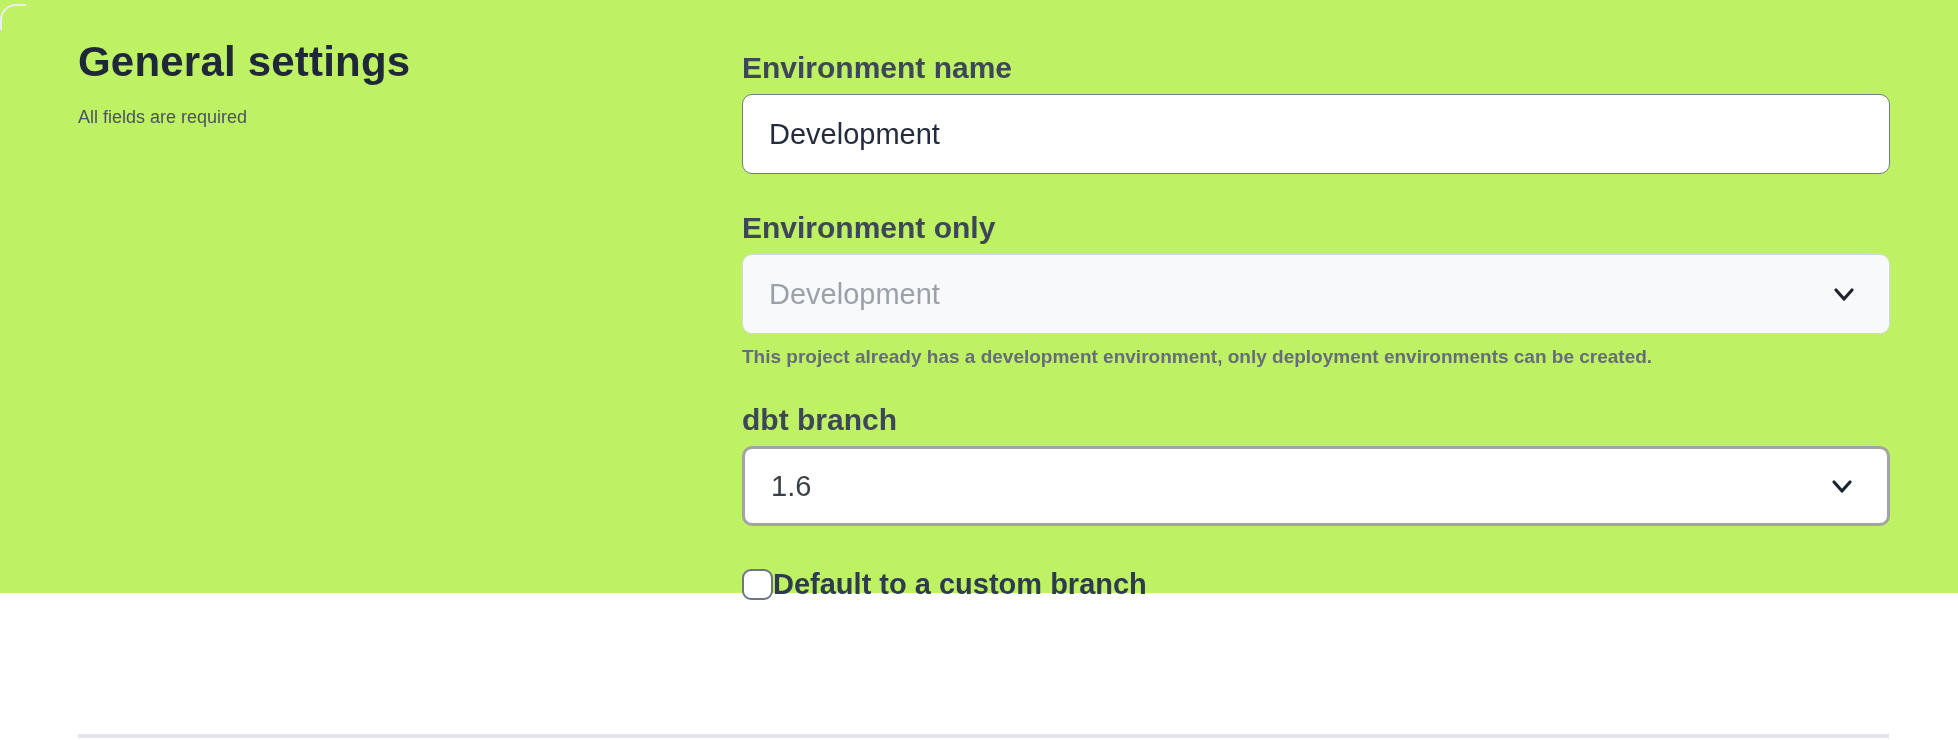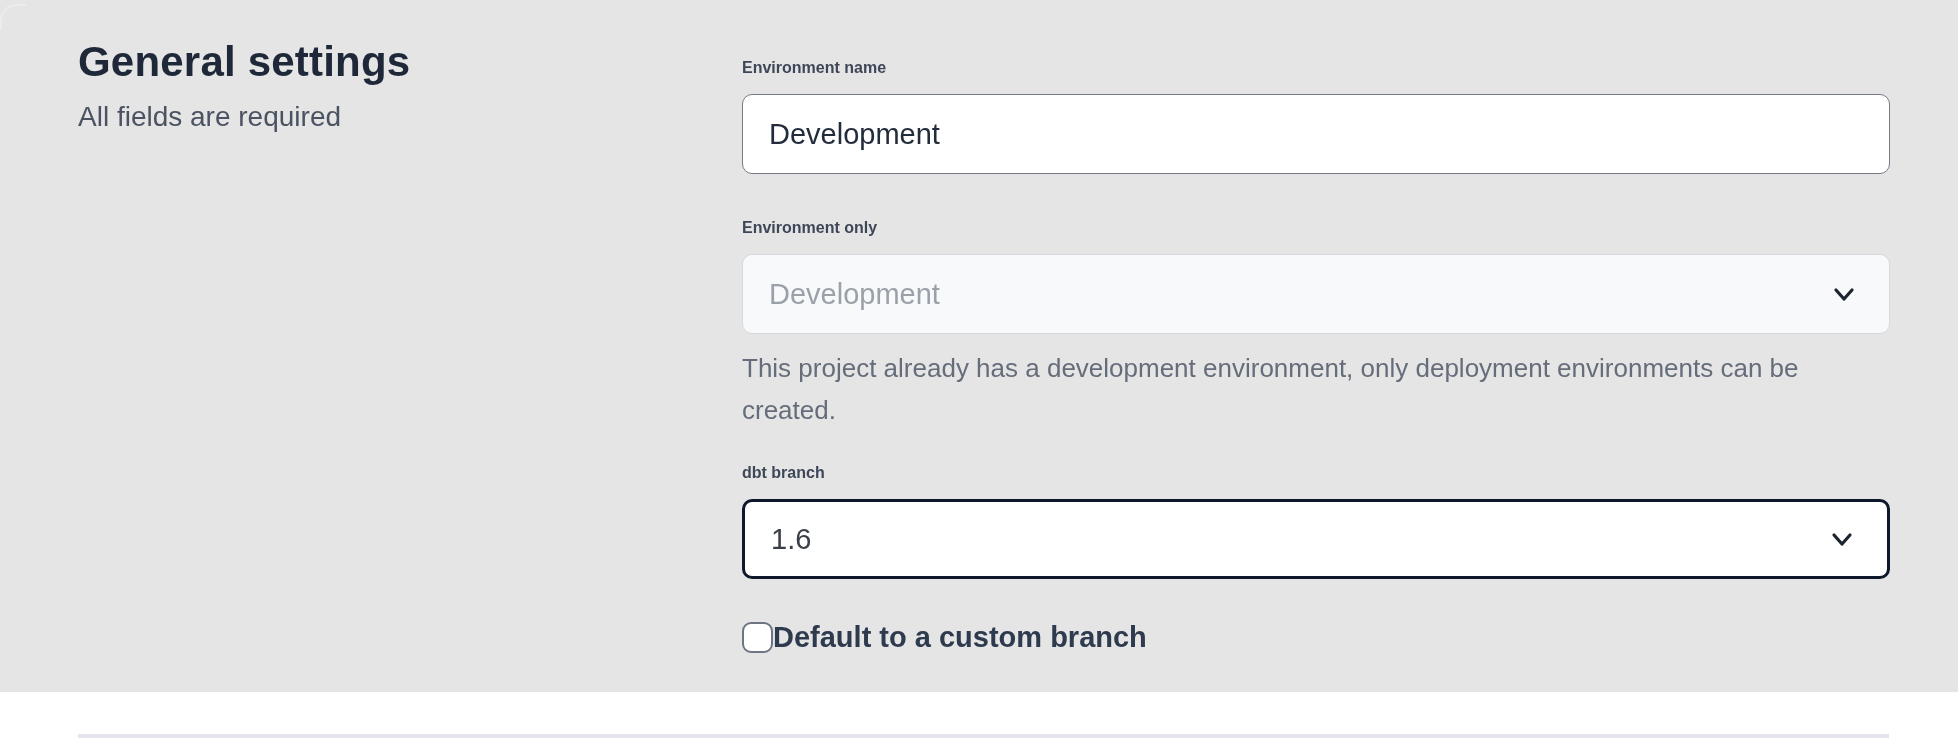--- a/index.html
+++ b/index.html
@@ -4,22 +4,22 @@
 <style>
   * { margin: 0; padding: 0; box-sizing: border-box; }
   html, body {
     width: 1958px; height: 740px;
     background: #ffffff;
     font-family: "Liberation Sans", sans-serif;
     overflow: hidden;
   }
   .page {
     position: relative;
-    width: 1958px; height: 692px;
-    background: #e5e5e5;
+    width: 1958px; height: 593px;
+    background: #bef264;
   }
   
   .corner-artifact {
     position: absolute; top: 4px; left: 0;
     width: 26px; height: 26px;
     border-top: 2px solid #ececec;
     border-left: 2px solid #ececec;
     border-top-left-radius: 16px;
     pointer-events: none;
   }
@@ -30,33 +30,33 @@
   }
   .page-title {
     font-size: 42px;
     font-weight: 700;
     color: #1e2838;
     letter-spacing: 0.2px;
     line-height: 52px;
   }
   .page-subtitle {
     margin-top: 12px;
-    font-size: 28px;
+    font-size: 18px;
     font-weight: 400;
     color: #4b5362;
     line-height: 34px;
   }
 
   .form-col {
     position: absolute;
     left: 742px; top: 0; width: 1148px;
   }
   .field-label {
     display: block;
-    font-size: 16px;
+    font-size: 30px;
     font-weight: 700;
     color: #3e4757;
     line-height: 28px;
   }
   .lbl-env-name { margin-top: 54px; }
   .lbl-env-type { margin-top: 40px; }
   .lbl-dbt-version { margin-top: 28px; }
 
   .text-input {
     display: block;
@@ -84,35 +84,35 @@
     cursor: pointer;
   }
   .select-disabled {
     background: #f8f9fb;
     border: 1px solid #d6d9de;
     color: #9ba1a9;
     cursor: default;
   }
   .select-focused {
     background: #ffffff;
-    border: 3px solid #0f172a;
+    border: 3px solid #a3a3a3;
     color: #3b4047;
   }
   .select .chevron {
     position: absolute;
     right: 30px; top: 50%;
     transform: translateY(-50%);
     width: 30px; height: 30px;
   }
 
   .help-text {
-    margin-top: 13px;
+    margin-top: 2px;
     width: 1100px;
-    font-size: 26px;
-    font-weight: 400;
+    font-size: 19px;
+    font-weight: 700;
     color: #666d7a;
     line-height: 42px;
   }
 
   .checkbox-row {
     margin-top: 40px;
     display: flex;
     align-items: center;
   }
   .checkbox-box {

